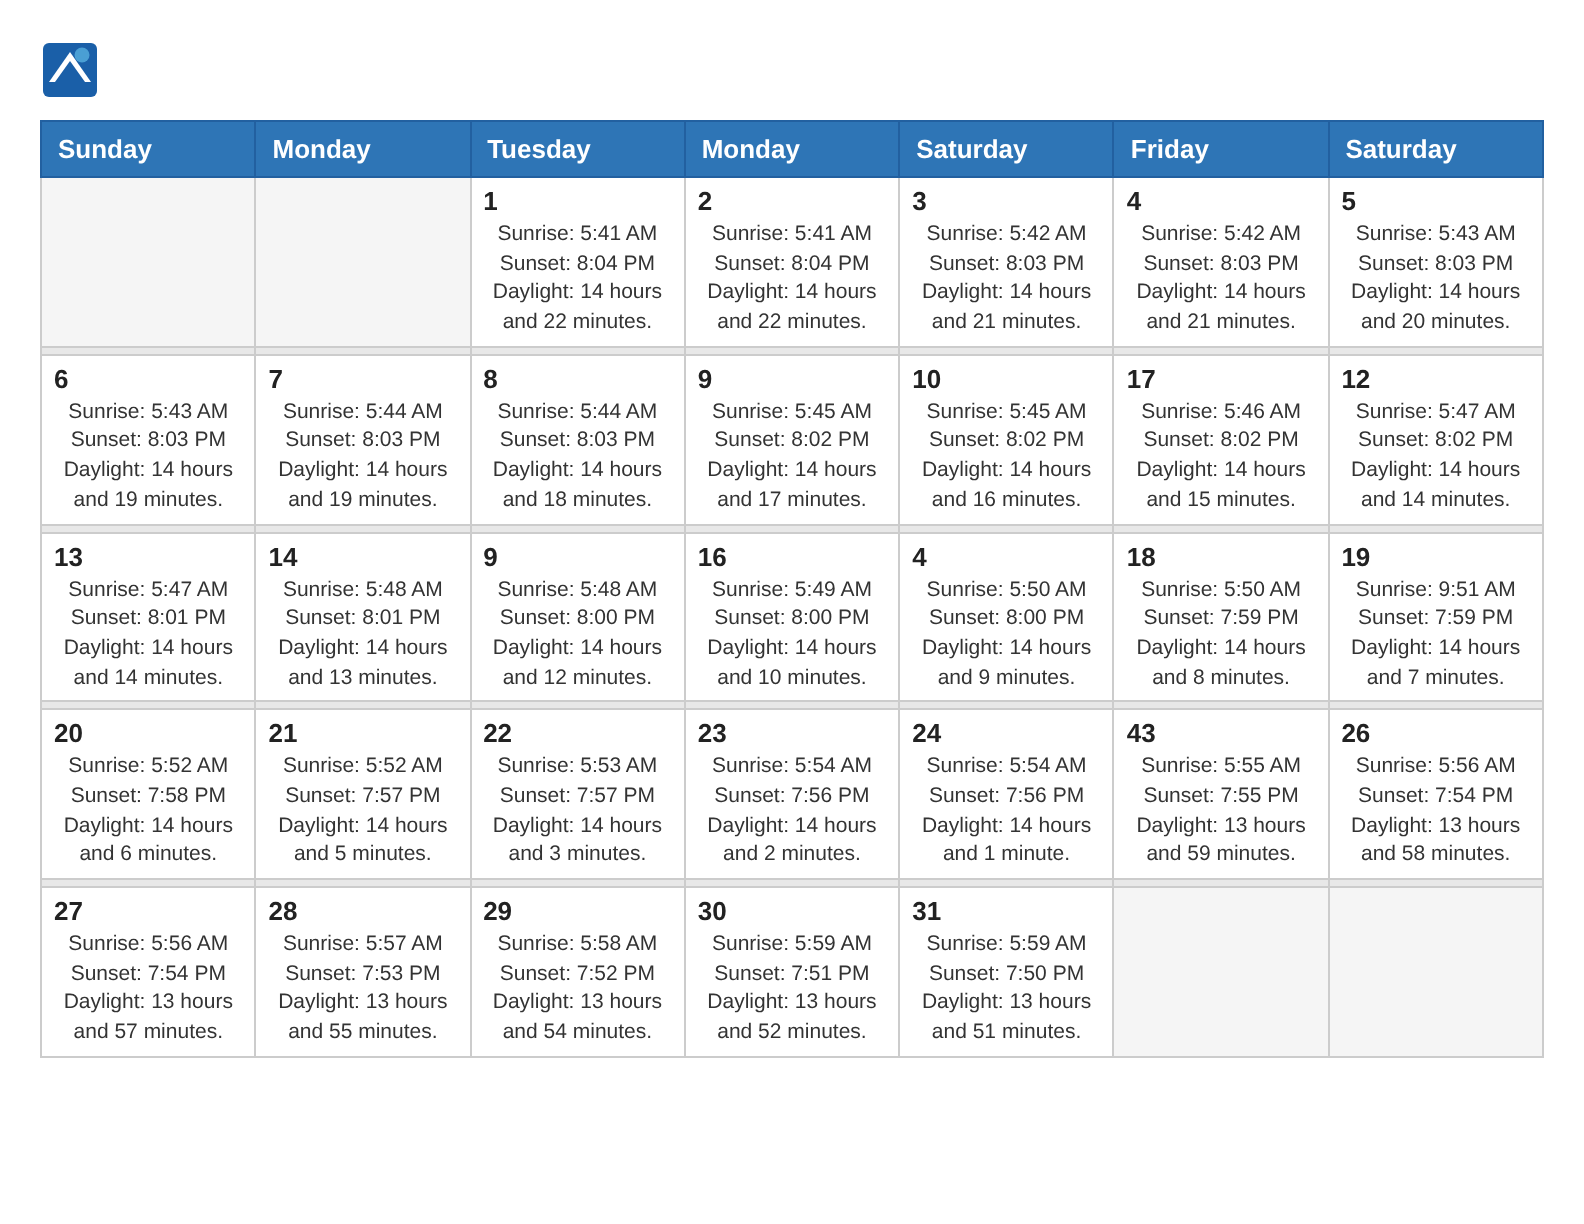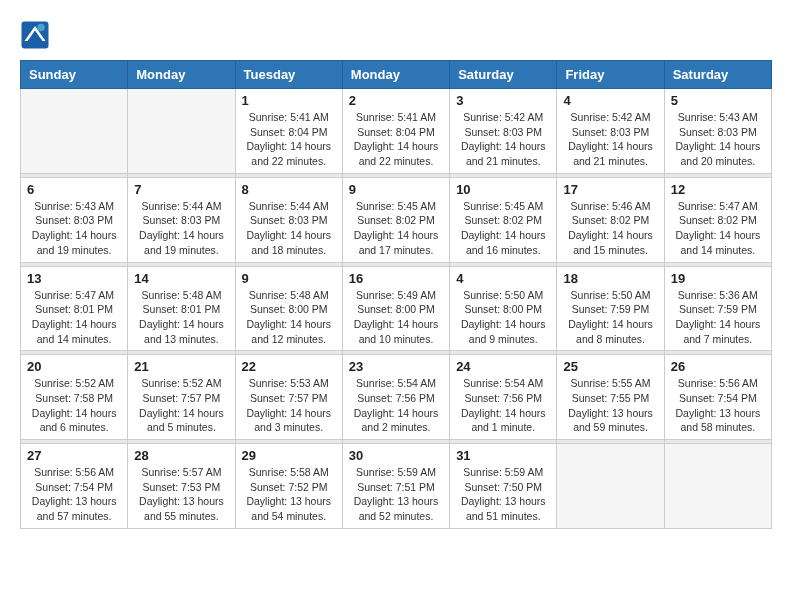--- a/index.html
+++ b/index.html
@@ -254,21 +254,21 @@
 Daylight: 14 hours and 9 minutes.</div>
         </td>
         <td>
           <span class="day-number">18</span>
           <div class="day-info" style="white-space: pre-line;">Sunrise: 5:50 AM
 Sunset: 7:59 PM
 Daylight: 14 hours and 8 minutes.</div>
         </td>
         <td>
           <span class="day-number">19</span>
-          <div class="day-info" style="white-space: pre-line;">Sunrise: 5:36 AM
+          <div class="day-info" style="white-space: pre-line;">Sunrise: 9:51 AM
 Sunset: 7:59 PM
 Daylight: 14 hours and 7 minutes.</div>
         </td>
       </tr>
       <tr class="row-separator">
         <td></td>
         <td></td>
         <td></td>
         <td></td>
         <td></td>
@@ -300,21 +300,21 @@
 Sunset: 7:56 PM
 Daylight: 14 hours and 2 minutes.</div>
         </td>
         <td>
           <span class="day-number">24</span>
           <div class="day-info" style="white-space: pre-line;">Sunrise: 5:54 AM
 Sunset: 7:56 PM
 Daylight: 14 hours and 1 minute.</div>
         </td>
         <td>
-          <span class="day-number">25</span>
+          <span class="day-number">43</span>
           <div class="day-info" style="white-space: pre-line;">Sunrise: 5:55 AM
 Sunset: 7:55 PM
 Daylight: 13 hours and 59 minutes.</div>
         </td>
         <td>
           <span class="day-number">26</span>
           <div class="day-info" style="white-space: pre-line;">Sunrise: 5:56 AM
 Sunset: 7:54 PM
 Daylight: 13 hours and 58 minutes.</div>
         </td>

